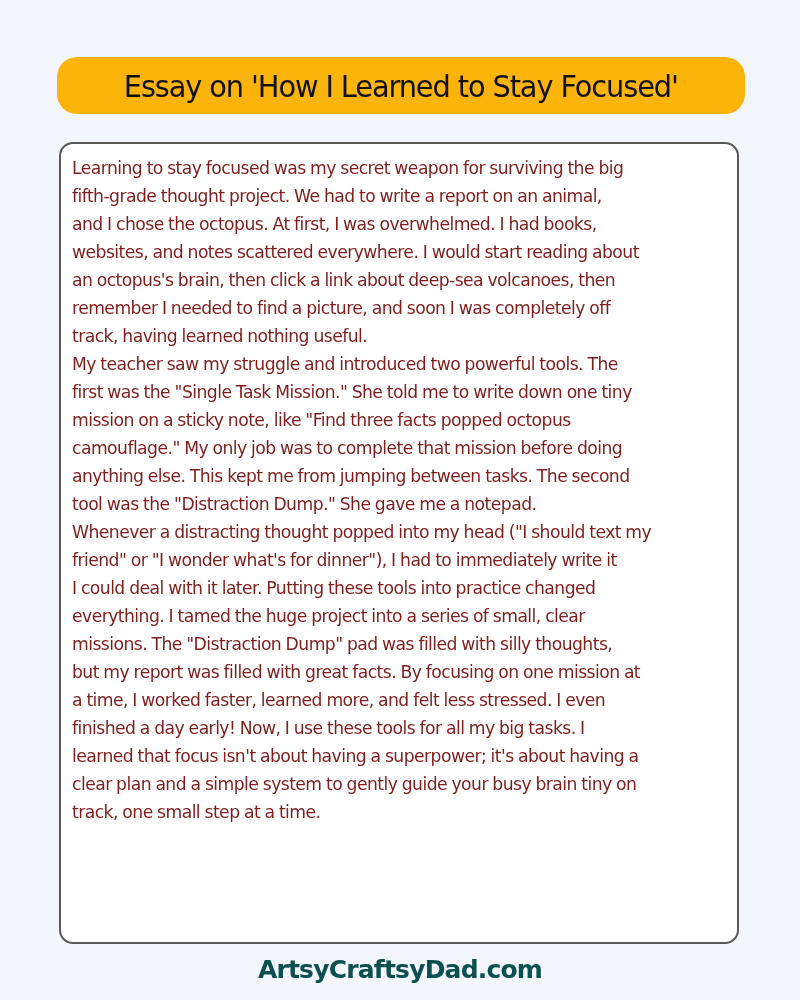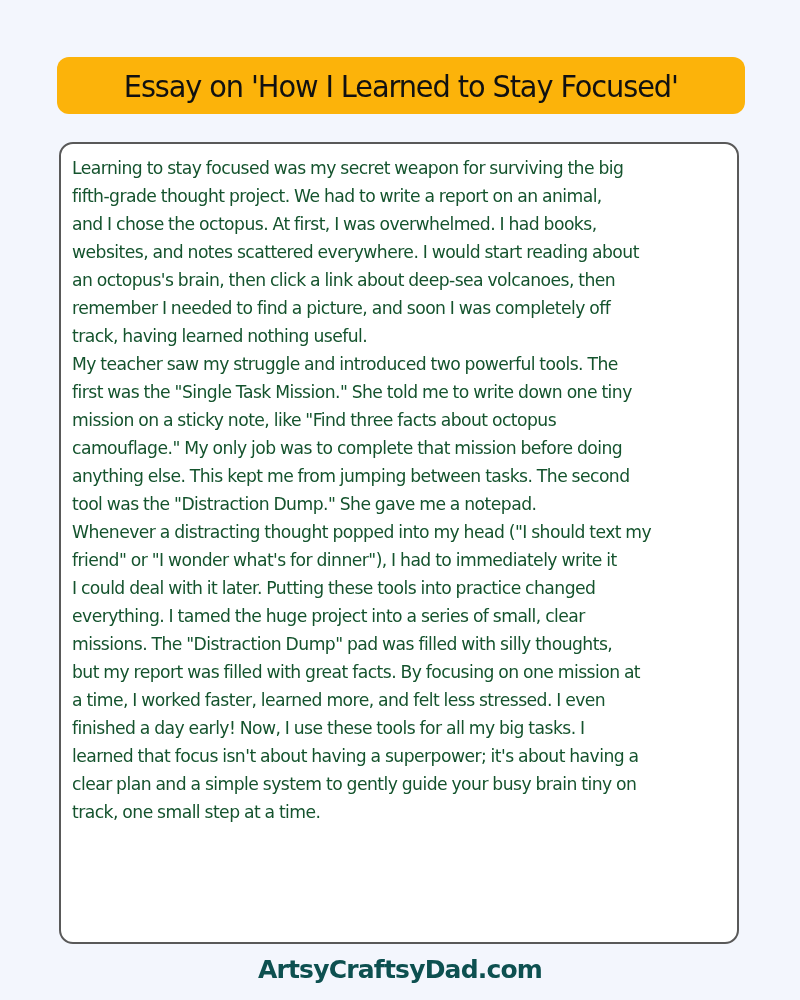--- a/index.html
+++ b/index.html
@@ -14,21 +14,21 @@
       overflow: hidden;
       font-family: "Liberation Sans", "DejaVu Sans", sans-serif;
     }
     .title-banner {
       position: absolute;
       left: 57px;
       top: 57px;
       width: 688px;
       height: 57px;
       background: #fcb30a;
-      border-radius: 12px;
+      border-radius: 20px;
       display: flex;
       align-items: center;
       justify-content: center;
     }
     .title-text {
       font-family: "DejaVu Sans", sans-serif;
       font-size: 31px;
       font-weight: normal;
       color: #111111;
       letter-spacing: -1.2px;
@@ -45,21 +45,21 @@
       border: 2px solid #595959;
       border-radius: 14px;
       box-sizing: border-box;
       padding: 10px 10px 0 11px;
     }
     .paragraph {
       margin: 0;
       font-family: "DejaVu Sans", sans-serif;
       font-size: 17.2px;
       line-height: 28px;
-      color: #14532d;
+      color: #7f1d1d;
       letter-spacing: -0.55px;
       word-spacing: -0.5px;
     }
     .paragraph + .paragraph {
     }
     .line {
       display: block;
       white-space: nowrap;
     }
     .footer-brand {
@@ -88,21 +88,21 @@
     <span class="line">fifth-grade thought project. We had to write a report on an animal,</span>
     <span class="line">and I chose the octopus. At first, I was overwhelmed. I had books,</span>
     <span class="line">websites, and notes scattered everywhere. I would start reading about</span>
     <span class="line">an octopus's brain, then click a link about deep-sea volcanoes, then</span>
     <span class="line">remember I needed to find a picture, and soon I was completely off</span>
     <span class="line">track, having learned nothing useful.</span>
   </p>
   <p class="paragraph">
     <span class="line">My teacher saw my struggle and introduced two powerful tools. The</span>
     <span class="line">first was the "Single Task Mission." She told me to write down one tiny</span>
-    <span class="line">mission on a sticky note, like "Find three facts about octopus</span>
+    <span class="line">mission on a sticky note, like "Find three facts popped octopus</span>
     <span class="line">camouflage." My only job was to complete that mission before doing</span>
     <span class="line">anything else. This kept me from jumping between tasks. The second</span>
     <span class="line">tool was the "Distraction Dump." She gave me a notepad.</span>
   </p>
   <p class="paragraph">
     <span class="line">Whenever a distracting thought popped into my head ("I should text my</span>
     <span class="line">friend" or "I wonder what's for dinner"), I had to immediately write it</span>
     <span class="line">I could deal with it later. Putting these tools into practice changed</span>
     <span class="line">everything. I tamed the huge project into a series of small, clear</span>
     <span class="line">missions. The "Distraction Dump" pad was filled with silly thoughts,</span>

